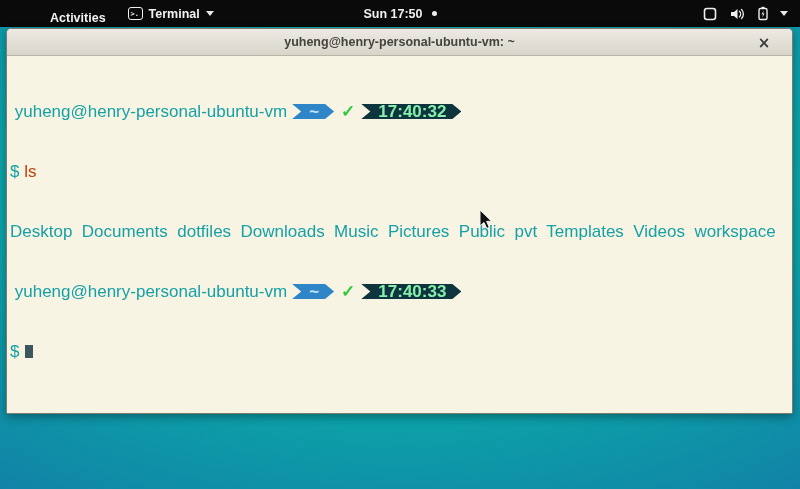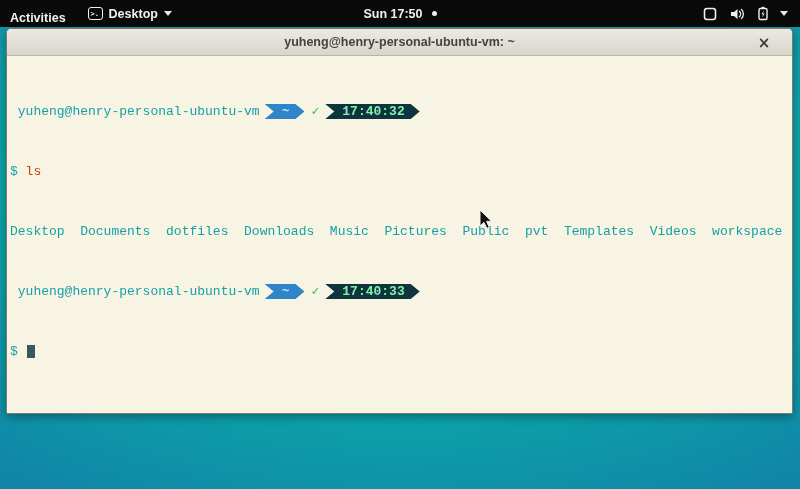--- a/index.html
+++ b/index.html
@@ -10,21 +10,21 @@
     position:relative; width:800px; height:489px; overflow:hidden;
     background: radial-gradient(ellipse 120% 110% at 50% 38%, #14b3a1 0%, #0ca2a8 42%, #1472a6 85%, #1468a4 100%);
   }
 
   
   .topbar {
     position:absolute; top:0; left:0; width:800px; height:27px;
     background:#0a0a0a; color:#f1f1f1;
     display:flex; align-items:center; font-size:12.5px; font-weight:600;
   }
-  .activities { padding:8px 12px 0 10px; height:100%; display:flex; align-items:center; cursor:default; }
+  .activities { padding:8px 12px 0 10px; height:100%; display:flex; align-items:center; cursor:default;margin-left:40px; }
   .appmenu { display:flex; align-items:center; gap:6px; padding:0 10px; height:100%; }
   .appicon {
     width:15px; height:13px; border:1.5px solid #f1f1f1; border-radius:3px;
     display:flex; align-items:flex-end; justify-content:flex-start;
     font-size:7px; line-height:7px; padding:1px 0 1px 2px; font-weight:700;
     font-family:"DejaVu Sans Mono", monospace;
   }
   .caret-down {
     width:0; height:0; border-left:4px solid transparent; border-right:4px solid transparent;
     border-top:5px solid #e8e8e8; display:inline-block;
@@ -50,22 +50,22 @@
   }
   .close-btn {
     position:absolute; right:18px; top:0; height:27px; width:20px;
     display:flex; align-items:center; justify-content:center;
     color:#3a3a36; font-size:15px; font-weight:700; cursor:default;
     font-family:"DejaVu Sans", sans-serif;
   }
 
   .term {
     flex:1; background:#f7f4e3; padding:3px 2px 0 3px;
-    font-family:Liberation Mono, monospace;
-    font-size:13px; line-height:15px; white-space:pre; overflow:hidden;
+    font-family:Liberation Sans, sans-serif;
+    font-size:17px; line-height:15px; white-space:pre; overflow:hidden;
   }
   .term .line { height:15px; display:flex; align-items:center; white-space:pre; }
   .t-teal  { color:#17a0a6; }
   .t-olive { color:#c2410c; }
 
   .ribbon {
     display:inline-block; height:15px; line-height:15px;
     padding:0 15px 0 17px; margin-left:5px;
     clip-path:polygon(0 0, calc(100% - 9px) 0, 100% 50%, calc(100% - 9px) 100%, 0 100%, 9px 50%);
     font-weight:700;
@@ -82,21 +82,21 @@
 <body>
 
 <div class="screen">
 
   <div class="topbar">
     <div class="activities">
       <span>Activities</span>
     </div>
     <div class="appmenu">
       <span class="appicon">&gt;.</span>
-      <span>Desktop</span>
+      <span>Terminal</span>
       <span class="caret-down"></span>
     </div>
     <div class="clock-wrap">
       <span>Sun 17:50</span>
       <span class="clock-dot"></span>
     </div>
     <div class="status-area">
       <svg width="16" height="14" viewBox="0 0 16 14">
         <rect x="2.5" y="1.5" width="11" height="11" rx="2.5" fill="none" stroke="#efefef" stroke-width="1.6"></rect>
       </svg>

